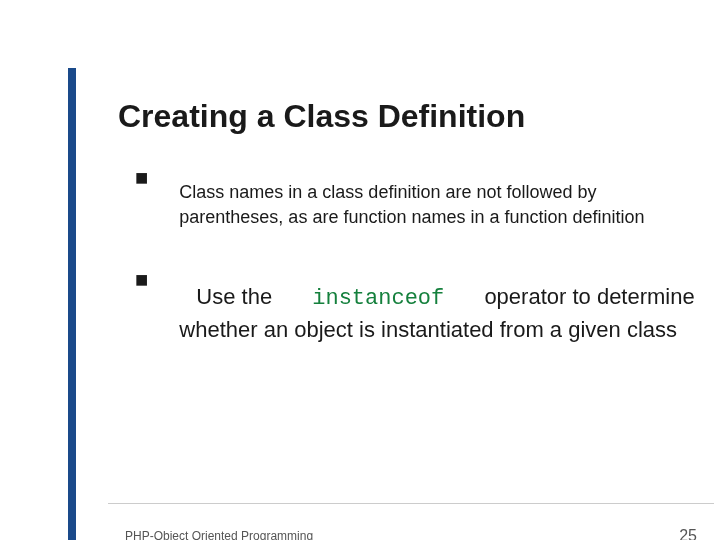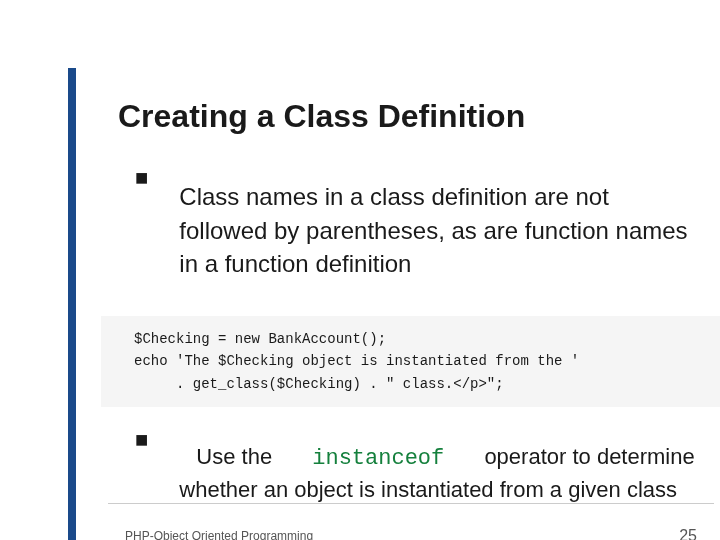--- a/index.html
+++ b/index.html
@@ -51,21 +51,21 @@
 
     .bullet {
       font-size: 22px;
       color: #1a1a1a;
       margin-right: 14px;
       margin-top: 2px;
       flex-shrink: 0;
     }
 
     .bullet-text {
-      font-size: 24px;
+      font-size: 18px;
       color: #1a1a1a;
       line-height: 1.4;
     }
 
     .code-block {
       font-family: 'Courier New', Courier, monospace;
       font-size: 14px;
       color: #1a1a1a;
       background: #f5f5f5;
       padding: 12px 16px;
@@ -114,23 +114,20 @@
 <div class="slide-container">
   <div class="left-border"></div>
 
   <h1 class="title">Creating a Class Definition</h1>
 
   <div class="bullet-section">
     <span class="bullet">■</span>
     <span class="bullet-text">Class names in a class definition are not followed by parentheses, as are function names in a function definition</span>
   </div>
 
-  <div class="code-block"><span>$Checking = new BankAccount();</span>
-<span>echo 'The $Checking object is instantiated from the '</span>
-<span>     . get_class($Checking) . " class.&lt;/p&gt;";</span></div>
 
   <div class="bullet-section">
     <span class="bullet">■</span>
     <span class="bullet-text-large">
       <span>Use the </span><span class="inline-code">instanceof</span><span> operator to determine whether an object is instantiated from a given class</span>
     </span>
   </div>
 
   <div class="footer">
     <span class="footer-left">PHP-Object Oriented Programming</span>

